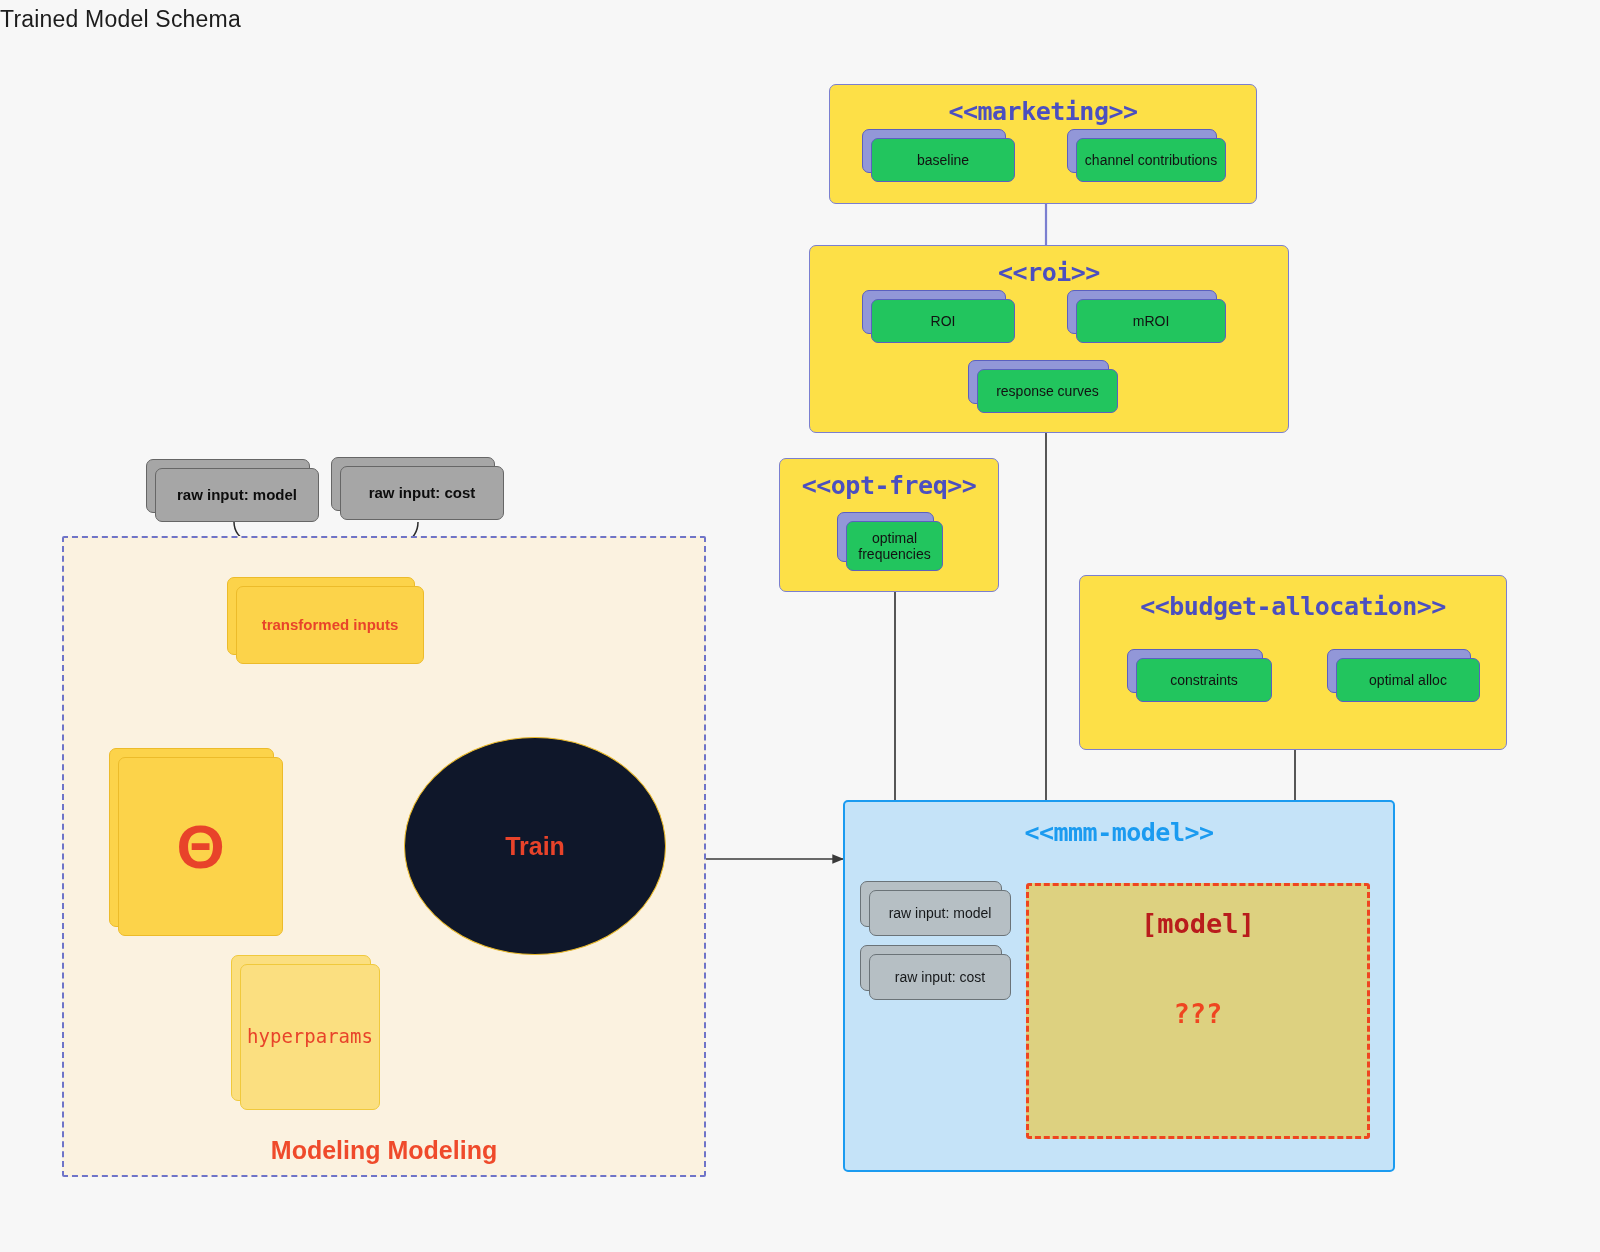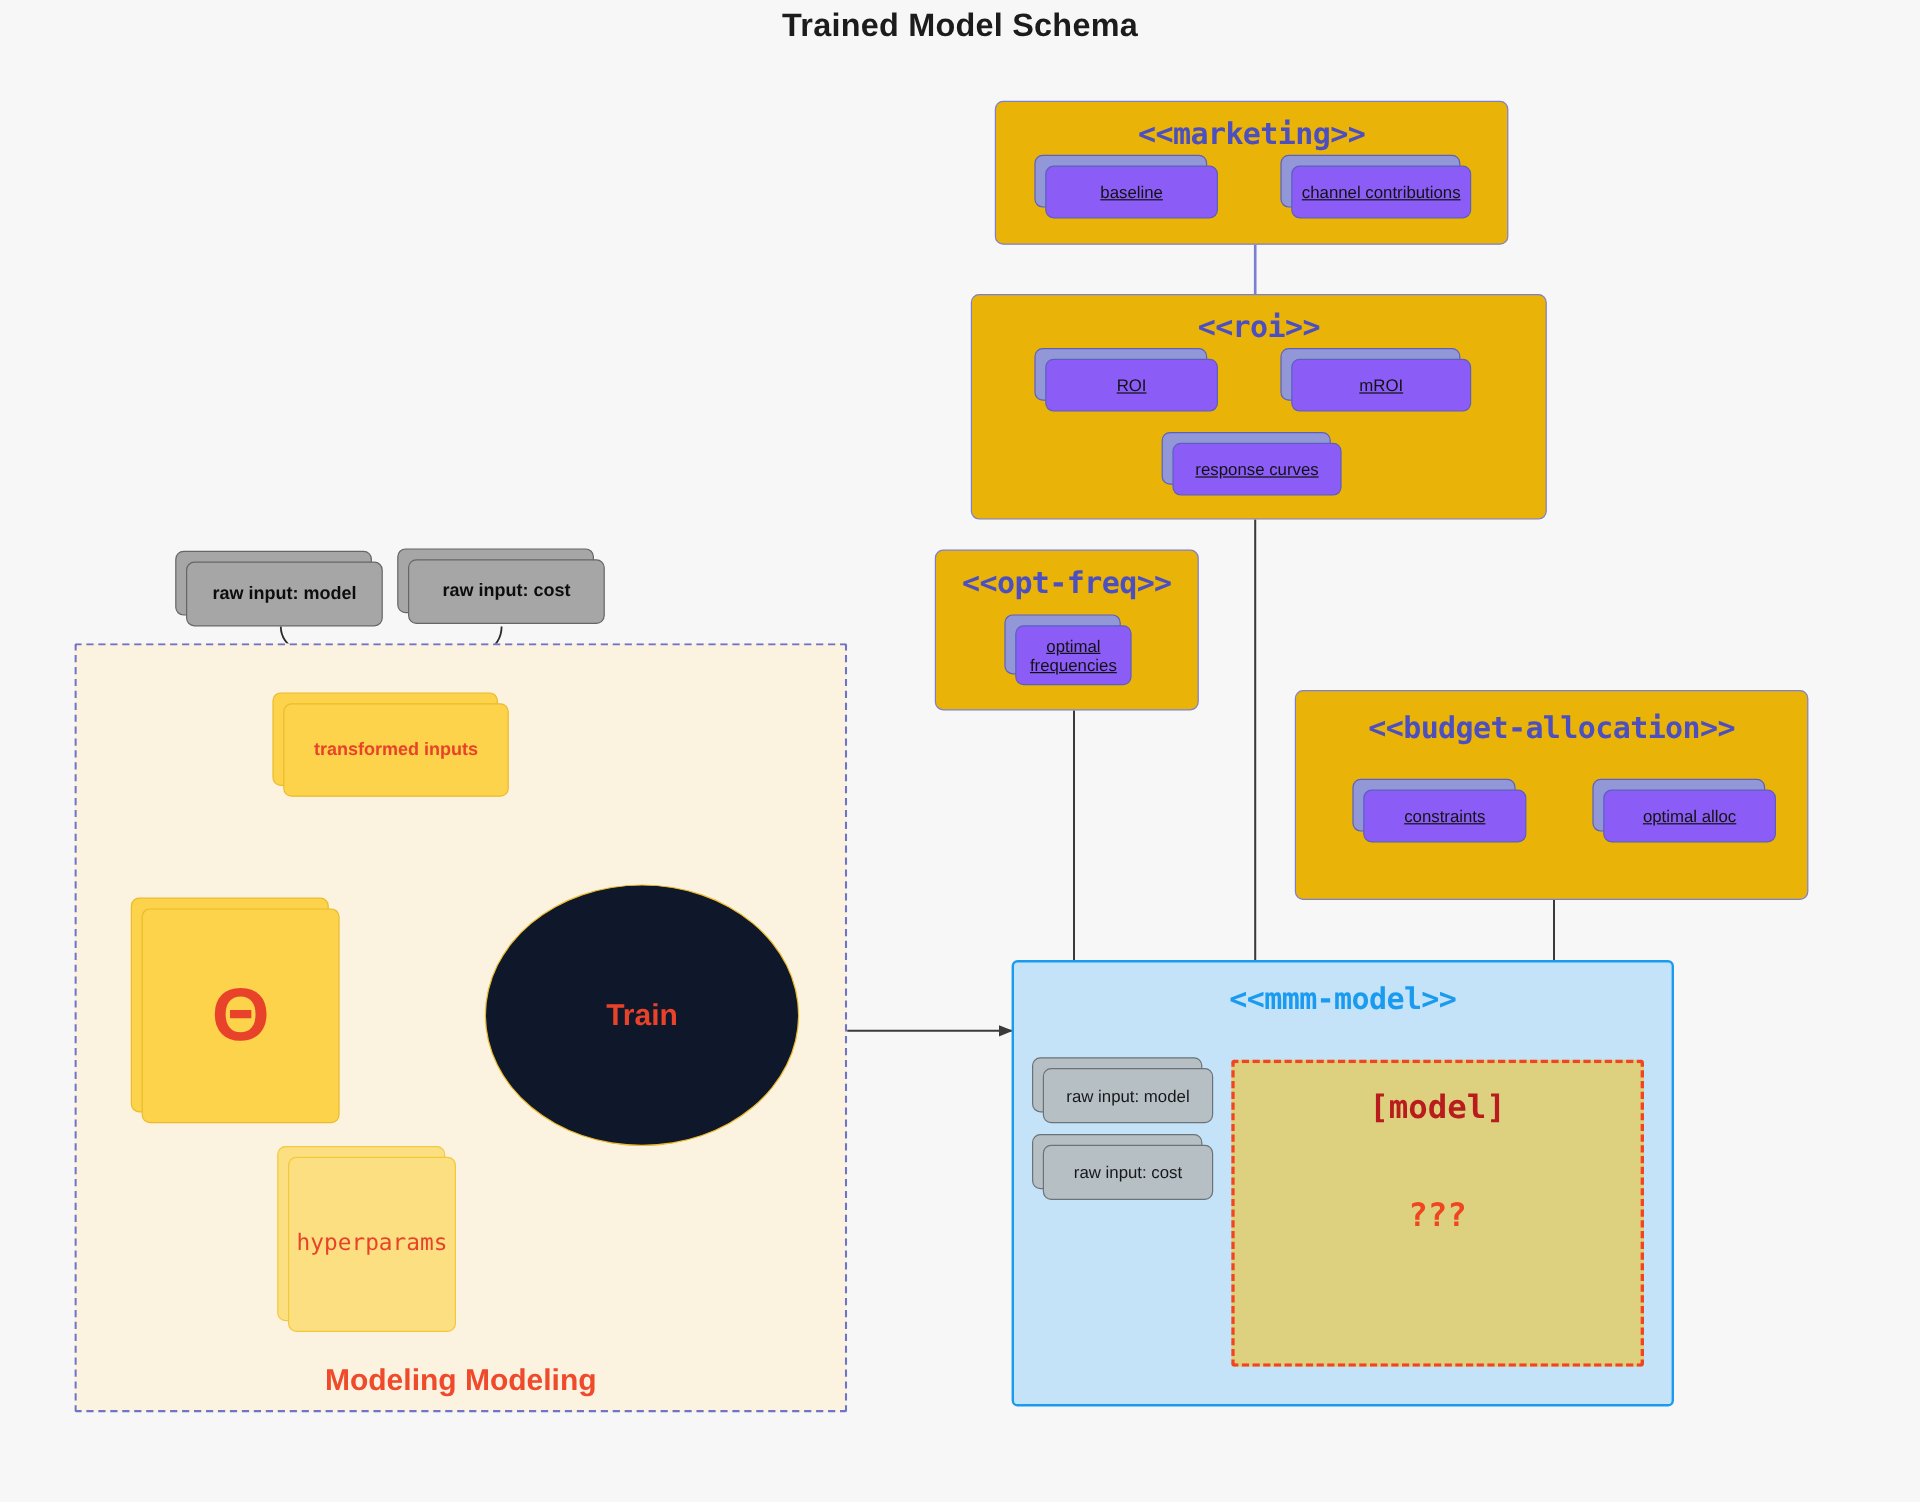--- a/index.html
+++ b/index.html
@@ -18,39 +18,39 @@
     position: absolute;
     inset: 0;
     width: 1600px;
     height: 1252px;
   }
   .abs { position: absolute; box-sizing: border-box; }
 
   
   #page-title {
     top: 6px; left: 0; width: 1600px;
-    text-align: center;
-    font-size: 27px;
-    font-weight: bold;
+    text-align: left;
+    font-size: 23px;
+    font-weight: normal;
     color: #1c1c1c;
     letter-spacing: .2px;
   }
 
   
   #edges {
     position: absolute;
     top: 0; left: 0;
     width: 1600px; height: 1252px;
     pointer-events: none;
     z-index: 1;
   }
 
   
   .pkg {
-    background: #eab308;
+    background: #fde047;
     border: 1.6px solid #7b7fd0;
     border-radius: 7px;
     z-index: 2;
   }
   .pkg-title {
     position: absolute;
     left: 0; width: 100%;
     text-align: center;
     font-family: "DejaVu Sans Mono", monospace;
     font-weight: bold;
@@ -86,22 +86,22 @@
     width: 100%; height: 100%;
     box-sizing: border-box;
     border-radius: 7px;
     display: flex;
     align-items: center;
     justify-content: center;
     text-align: center;
     line-height: 1.15;
   }
   .n-purple .shadow { background: #9297d8; border: 1.6px solid #5b60bf; }
-  .n-purple .face   { background: #8b5cf6; border: 1.6px solid #5b60bf;
-                      color: #121212; font-size: 14px; text-decoration: underline; }
+  .n-purple .face   { background: #22c55e; border: 1.6px solid #5b60bf;
+                      color: #121212; font-size: 14px; }
 
   .n-gray-dark .shadow { background: #a6a6a6; border: 1.5px solid #666666; }
   .n-gray-dark .face   { background: #a6a6a6; border: 1.5px solid #666666;
                          color: #0d0d0d; font-size: 15px; font-weight: bold; }
 
   .n-gray-light .shadow { background: #b6bfc4; border: 1.4px solid #6b7378; }
   .n-gray-light .face   { background: #b6bfc4; border: 1.4px solid #6b7378;
                           color: #16181a; font-size: 14px; }
 
   .n-yellow .shadow { background: #fcd34a; border: 1.8px solid #ecbb2a; }

